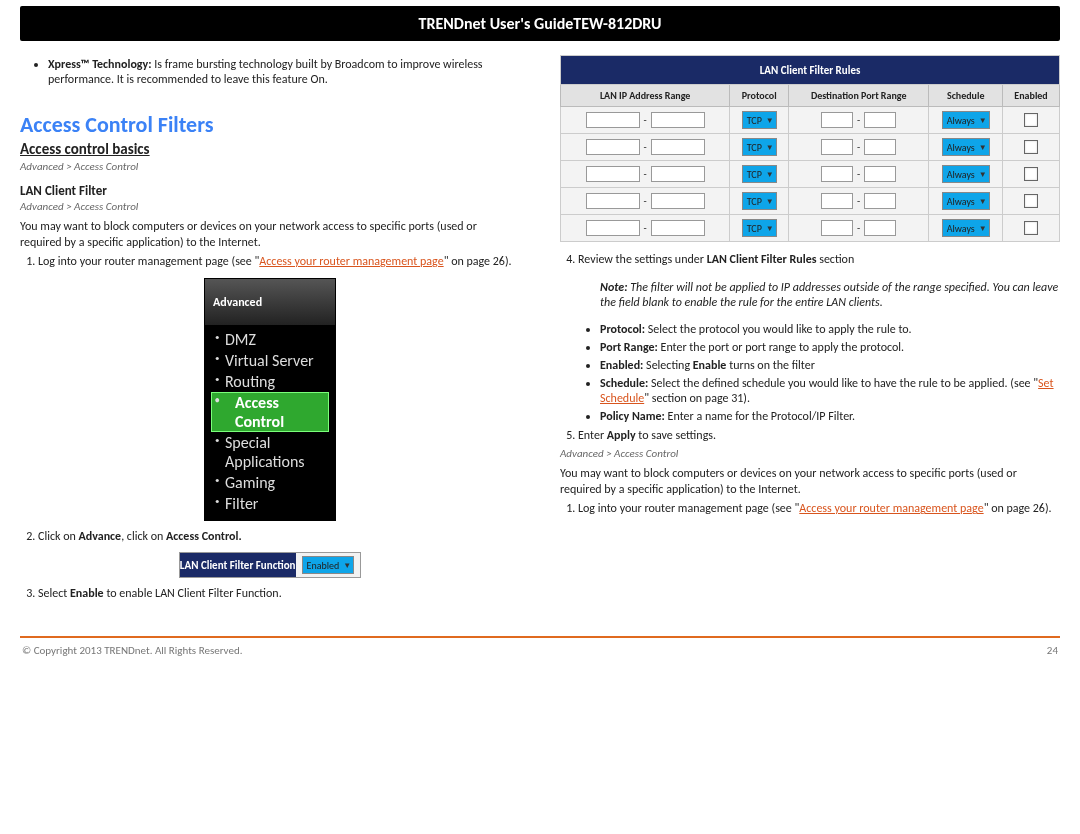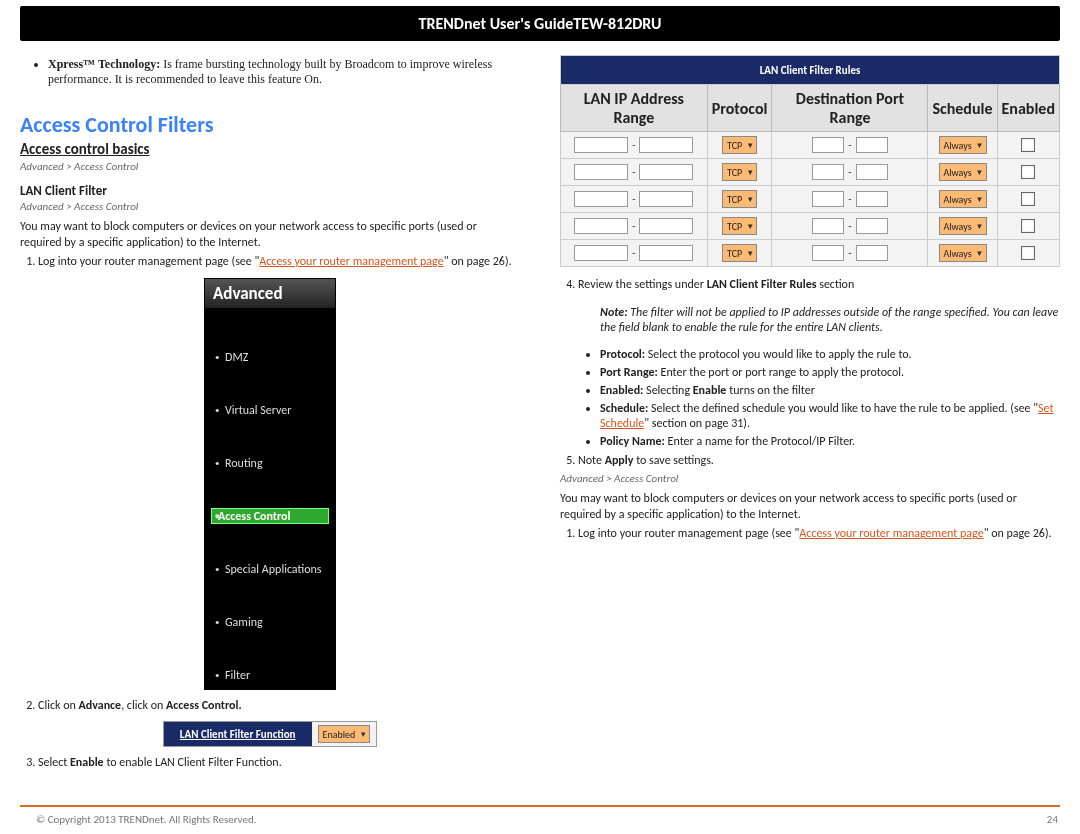--- a/index.html
+++ b/index.html
@@ -19,21 +19,21 @@
     align-items: center;
     padding: 8px 18px;
     margin: 6px 0 14px 0;
     border-radius: 2px;
   }
   .header-bar .left { font-weight: bold; font-size: 16px; }
   .header-bar .right { font-weight: bold; font-size: 16px; }
   .cols { display: flex; gap: 40px; }
   .col { flex: 1; min-width: 0; }
   ul.bul { margin: 2px 0 8px 0; padding-left: 28px; }
-  ul.bul li { margin: 2px 0; line-height: 1.25; font-family: Liberation Serif, serif; }
+  ul.bul li { margin: 2px 0; line-height: 1.25; }
   h1.section-title { color: #3b82f6; font-size: 22px; margin: 24px 0 2px 0; font-weight: bold; }
   h2.subsection { font-size: 15px; font-weight: bold; text-decoration: underline; margin: 2px 0 0 0; }
   .breadcrumb { font-style: italic; color: #666; font-size: 11px; margin: 2px 0 6px 0; }
   h3.sub3 { font-size: 13px; font-weight: bold; margin: 10px 0 0 0; }
   p.body { margin: 4px 0; line-height: 1.3; }
   ol.steps { margin: 4px 0; padding-left: 18px; }
   ol.steps li { margin: 4px 0; line-height: 1.3; }
   a.orange-link { color: #d9551e; text-decoration: underline; }
   .figure-center { text-align: center; margin: 8px 0; }
   
@@ -41,56 +41,55 @@
     display: inline-block;
     width: 130px;
     border: 1px solid #000;
     background: #000;
     text-align: left;
   }
   .adv-menu .head {
     background: linear-gradient(#555,#222);
     color: #fff;
     font-weight: bold;
-    padding: 4px 8px;
-    font-size: 17px;
+    padding: 16px 8px;
+    font-size: 12px;
   }
   .adv-menu ul { list-style: none; margin:0; padding: 4px 6px 6px 6px; }
-  .adv-menu li { color:#ddd; font-size:12px; padding:1px 2px 1px 14px; position:relative;margin-top:37px; }
+  .adv-menu li { color:#ddd; font-size:16px; padding:1px 2px 1px 14px; position:relative; }
   .adv-menu li::before { content:"•"; position:absolute; left:4px; color:#ddd; font-size:9px; top:2px;}
-  .adv-menu li.active { background:#2fa82f; color:#fff; border:1px solid #7aff7a; padding:0px 1px 0px 6px; font-weight:bold; }
+  .adv-menu li.active { background:#2fa82f; color:#fff; border:1px solid #7aff7a; padding:0px 1px 0px 23px; font-weight:bold; }
   .adv-menu li.active::before{ left:3px; top:1px; }
   
   .lcf-bar {
     display:inline-flex;
     align-items:stretch;
     border:1px solid #999;
     height:24px;
     font-size:11px;
   }
   .lcf-bar .label {
     background:#1a2a66;
     color:#fff;
     font-weight:bold;
-    padding:0 16px;
+    padding:0 0;
     display:flex;
     align-items:center;
-    text-decoration:underline;
   }
   .lcf-bar .sel {
     background:#f2f2f2;
     padding:0 6px;
     display:flex;
     align-items:center;
     gap:4px;
   }
   .mini-select {
     display:inline-flex;
     align-items:center;
-    background:#fdba74;
+    background:#0ea5e9;
     border:1px solid #888;
     padding:0 2px 0 4px;
     height:16px;
     font-size:10px;
     gap:4px;
   }
   .mini-select .arrow { font-size:8px; color:#333; }
   
   .rules-table {
     width: 100%;
@@ -105,21 +104,21 @@
     font-weight:bold;
     padding:4px 8px;
     font-size:11px;
   }
   .rules-table th {
     background:#e2e2e2;
     font-weight:bold;
     padding:4px 4px;
     border:1px solid #bbb;
     text-align:center;
-    font-size:16px;
+    font-size:10px;
   }
   .rules-table td {
     background:#f3f3f3;
     border:1px solid #ccc;
     padding:3px 3px;
     text-align:center;
     vertical-align:middle;
     height:20px;
   }
   .inp {
@@ -130,21 +129,21 @@
     vertical-align:middle;
   }
   .inp.w1 { width:52px; }
   .inp.w2 { width:30px; }
   .dash { padding:0 4px; }
   .chk { display:inline-block; width:12px; height:12px; border:1px solid #666; background:#fff; vertical-align:middle; box-shadow: inset 0 0 2px rgba(0,0,0,.2);}
   ul.sub-bul { padding-left: 40px; margin:4px 0; }
   ul.sub-bul li { margin:3px 0; line-height:1.25; }
   .note-indent { margin-left:40px; font-style:italic; line-height:1.25; }
   .hr-orange { border:none; border-top:2px solid #e06a1f; margin: 30px 0 6px 0; }
-  .footer { display:flex; justify-content:space-between; align-items:flex-end; color:#777; font-size:11px; padding:0 2px 6px 2px;margin-left:14px; }
+  .footer { display:flex; justify-content:space-between; align-items:flex-end; color:#777; font-size:11px; padding:0 2px 6px 2px; }
 </style>
 </head>
 <body>
 
 <div class="page-wrap">
   <div class="header-bar">
     <div class="left">TRENDnet User's Guide</div>
     <div class="right">TEW-812DRU</div>
   </div>
 
@@ -304,21 +303,21 @@
       </p>
       <ul class="sub-bul">
         <li><b>Protocol:</b><span> Select the protocol you would like to apply the rule to.</span></li>
         <li><b>Port Range:</b><span> Enter the port or port range to apply the protocol.</span></li>
         <li><b>Enabled:</b><span> Selecting </span><b>Enable</b><span> turns on the filter</span></li>
         <li><b>Schedule:</b><span> Select the defined schedule you would like to have the rule to be applied. (see "</span><a class="orange-link">Set Schedule</a><span>" section on page 31).</span></li>
         <li><b>Policy Name:</b><span> Enter a name for the Protocol/IP Filter.</span></li>
       </ul>
       <ol class="steps" start="5">
         <li>
-          <span>Note </span><b>Apply</b><span> to save settings.</span>
+          <span>Enter </span><b>Apply</b><span> to save settings.</span>
         </li>
       </ol>
 
       <div class="breadcrumb">Advanced &gt; Access Control</div>
       <p class="body">You may want to block computers or devices on your network access to specific ports (used or required by a specific application) to the Internet.</p>
       <ol class="steps">
         <li>
           <span>Log into your router management page (see "</span><a class="orange-link">Access your router management page</a><span>" on page 26).</span>
         </li>
       </ol>

